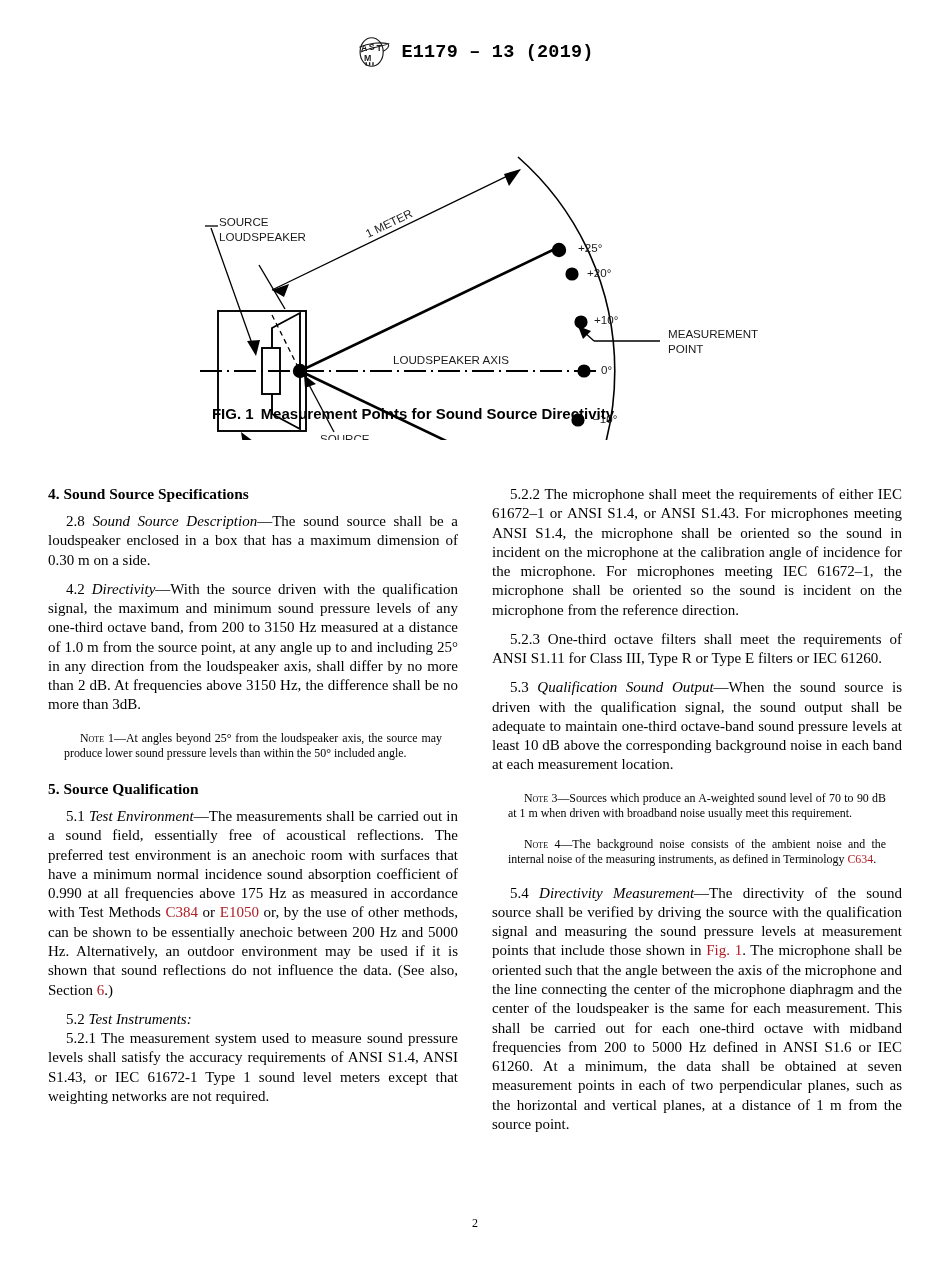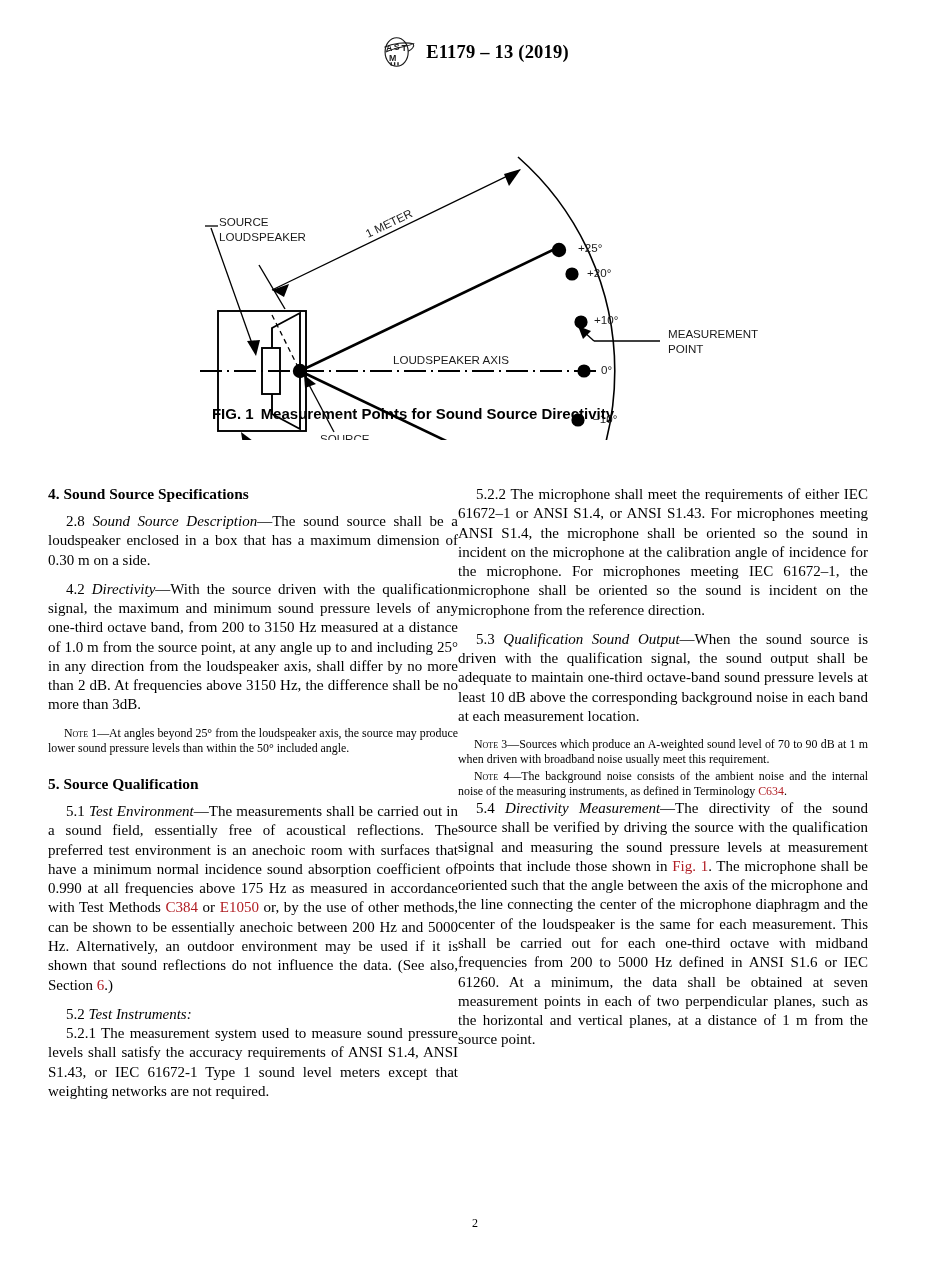--- a/index.html
+++ b/index.html
@@ -16,21 +16,21 @@
 
   
   .header {
     display:flex; align-items:center; justify-content:center;
     gap:11px;
     padding-top:52px;
     height:40px;
   }
   .astm-logo { width:34px; height:30px; display:block; }
   .doc-title {
-    font-family:Liberation Serif, serif;
+    font-family:Liberation Mono, monospace;
     font-weight:bold;
     font-size:18.5px;
     letter-spacing:0.2px;
   }
 
   
   .figure-wrap { position:relative; width:826px; height:380px; margin-top:8px; }
   .figure-svg { position:absolute; left:0; top:0; }
   .fig-caption {
     position:absolute; left:0; right:0; top:345px;
@@ -40,20 +40,21 @@
     font-size:15px;
   }
   .fig-caption .spc { display:inline-block; width:7px; }
 
   
   .columns {
     position:absolute;
     left:48px; top:485px;
     width:854px;
     display:flex;
+    gap:34px;
   }
   .col { width:410px; }
   p.para {
     margin:0 0 0 0;
     font-size:15px;
     line-height:1.285;
     text-align:justify;
     text-indent:18px;
     hyphens:none;
   }
@@ -61,21 +62,21 @@
   h3.sec {
     font-size:15.4px;
     font-weight:bold;
     margin:0 0 9px 0;
     text-indent:0;
   }
   h3.sec.spaced { margin-top:19px; }
   .it { font-style:italic; }
   .ref { color:#b01c22; }
   p.note {
-    margin:0;
+    margin:16px;
     font-size:11.9px;
     line-height:1.28;
     text-align:justify;
     text-indent:16px;
   }
   .notegrp { margin-top:11px; }
   .notegrp p.note + p.note { margin-top:1px; }
   .note-lbl { font-variant:small-caps; }
   .gap-l { margin-top:12px; }
   .gap-s { margin-top:10px; }
@@ -222,20 +223,21 @@
 
       <p class="para gap-s"><span>5.2 </span><span class="it">Test Instruments:</span></p>
 
       <p class="para" style="margin-top:0">5.2.1 The measurement system used to measure sound pressure levels shall satisfy the accuracy requirements of ANSI S1.4, ANSI S1.43, or IEC 61672-1 Type 1 sound level meters except that weighting networks are not required.</p>
     </div>
 
     <div class="col">
 
       <p class="para">5.2.2 The microphone shall meet the requirements of either IEC 61672–1 or ANSI S1.4, or ANSI S1.43. For microphones meeting ANSI S1.4, the microphone shall be oriented so the sound in incident on the microphone at the calibration angle of incidence for the microphone. For microphones meeting IEC 61672–1, the microphone shall be oriented so the sound is incident on the microphone from the reference direction.</p>
 
+      <p class="para">5.2.3 One-third octave filters shall meet the requirements of ANSI S1.11 for Class III, Type R or Type E filters or IEC 61260.</p>
 
       <p class="para"><span>5.3 </span><span class="it">Qualification Sound Output</span><span>—When the sound source is driven with the qualification signal, the sound output shall be adequate to maintain one-third octave-band sound pressure levels at least 10 dB above the corresponding background noise in each band at each measurement location.</span></p>
 
       <div class="notegrp">
         <p class="note"><span class="note-lbl">Note 3</span><span>—Sources which produce an A-weighted sound level of 70 to 90 dB at 1 m when driven with broadband noise usually meet this requirement.</span></p>
         <p class="note"><span class="note-lbl">Note 4</span><span>—The background noise consists of the ambient noise and the internal noise of the measuring instruments, as defined in Terminology </span><span class="ref">C634</span><span>.</span></p>
       </div>
 
       <p class="para gap-l"><span>5.4 </span><span class="it">Directivity Measurement</span><span>—The directivity of the sound source shall be verified by driving the source with the qualification signal and measuring the sound pressure levels at measurement points that include those shown in </span><span class="ref">Fig. 1</span><span>. The microphone shall be oriented such that the angle between the axis of the microphone and the line connecting the center of the microphone diaphragm and the center of the loudspeaker is the same for each measurement. This shall be carried out for each one-third octave with midband frequencies from 200 to 5000 Hz defined in ANSI S1.6 or IEC 61260. At a minimum, the data shall be obtained at seven measurement points in each of two perpendicular planes, such as the horizontal and vertical planes, at a distance of 1 m from the source point.</span></p>
     </div>

